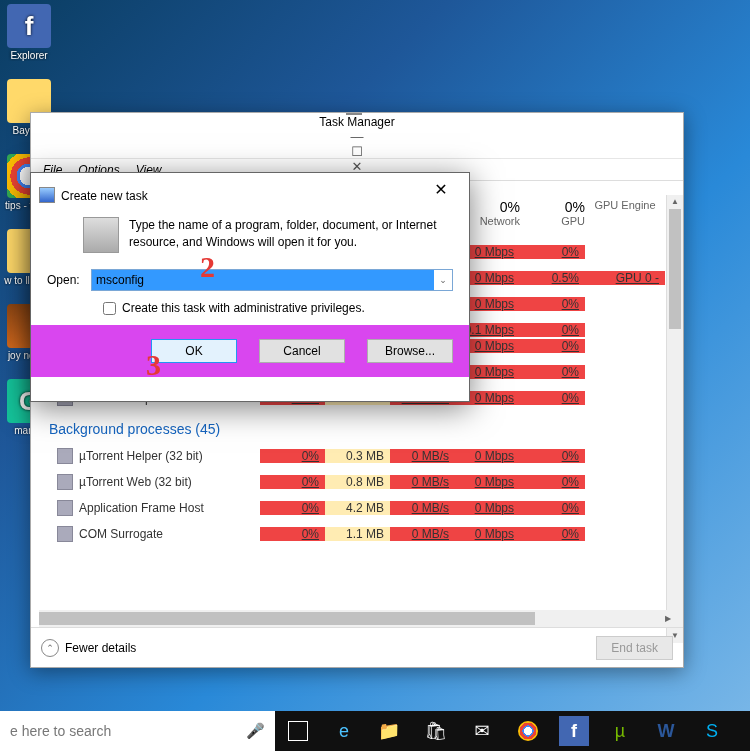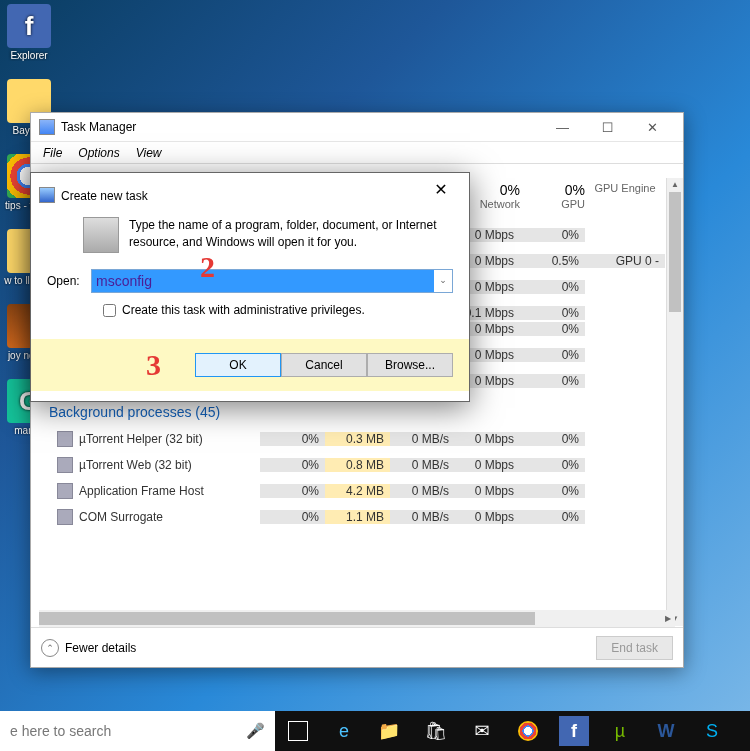--- a/index.html
+++ b/index.html
@@ -10,40 +10,40 @@
 .dicon { width:50px; margin-bottom:18px; text-align:center; color:#fff; font-size:10px; text-shadow:0 0 3px #000; cursor:pointer; overflow:hidden; }
 .dicon .img { width:44px; height:44px; margin:0 auto 2px; border-radius:4px; display:flex; align-items:center; justify-content:center; font-size:26px; font-weight:bold; }
 .fb { background:#4267b2; color:#fff; }
 .chrome { background:radial-gradient(circle at center,#fff 30%,#4285f4 30% 40%,#ea4335 40% 60%,#fbbc05 60% 80%,#34a853 80%); border-radius:50%; }
 .folder { background:#ffd96a; }
 .winrar { background:linear-gradient(#8b4513,#d2691e); }
 .grammarly { background:#15c39a; color:#fff; border-radius:50%; }
 
 
 .tm { position:absolute; left:30px; top:112px; width:654px; height:556px; background:#fff; border:1px solid #aaa; box-shadow:0 4px 20px rgba(0,0,0,.4); }
-.tm-titlebar { height:29px; display:flex; align-items:center; padding:0 8px; font-size:12px; border-bottom:1px solid #e6e6e6; }
+.tm-titlebar { height:46px; display:flex; align-items:center; padding:0 8px; font-size:12px; border-bottom:1px solid #e6e6e6;flex-direction:column; }
 .tm-titlebar .ticon { width:16px; height:16px; margin-right:6px; background:linear-gradient(#8ab4f8,#4285f4); border:1px solid #888; }
 .tm-titlebar .title { flex:1; }
 .tm-ctrl { width:45px; height:28px; display:flex; align-items:center; justify-content:center; font-size:13px; font-family:Arial; color:#555; cursor:pointer; }
 .tm-menu { height:22px; display:flex; align-items:center; padding:0 4px; font-size:12px; border-bottom:1px solid #ddd; }
 .tm-menu span { padding:2px 8px; cursor:pointer;font-style:italic; }
 .tm-body { position:relative; height:calc(100% - 30px - 22px - 40px); overflow:hidden; }
 .tm-cols { position:absolute; right:18px; top:18px; display:flex; font-size:11px; text-align:right; }
 .tm-cols .col { width:65px; }
 .tm-cols .col.wide { width:80px;text-align:center; }
 .tm-cols .pct { font-size:14px; }
 .tm-cols .lbl { color:#666; font-size:11px; }
 .tm-rows { position:absolute; top:152px; left:8px; right:18px; }
 .row { display:flex; align-items:center; height:26px; font-size:12px; color:#333; }
 .row .chev { width:12px; color:#888; font-size:9px; }
 .row .ricon { width:16px; height:16px; margin:0 6px; background:#aab; border:1px solid #889; }
 .row .name { flex:1; white-space:nowrap; overflow:hidden; }
 .row .cell { width:65px; text-align:right; padding-right:6px; }
 .row .cell.wide { width:80px; }
-.bg-y0 { background:#e5e5e5; }
+.bg-y0 { background:#ef4444;text-decoration:underline; }
 .bg-y1 { background:#ffecb3; }
 .section-hdr { font-size:14px; color:#1565c0; padding:10px 0 6px 10px; }
 .tm-scroll-v { position:absolute; right:0; top:14px; bottom:0; width:17px; background:#f0f0f0; border-left:1px solid #ddd; }
 .tm-scroll-v .thumb { position:absolute; top:14px; left:2px; right:2px; height:120px; background:#c1c1c1; }
 .tm-scroll-v .arr { position:absolute; left:0; right:0; height:14px; background:#f0f0f0; text-align:center; font-size:8px; color:#666; line-height:14px; }
 .tm-scroll-h { position:absolute; bottom:40px; left:8px; right:8px; height:17px; background:#f0f0f0; }
 .tm-scroll-h .thumb { position:absolute; left:0; top:2px; bottom:2px; width:78%; background:#c1c1c1; }
 .tm-scroll-h .arr { position:absolute; top:0; bottom:0; width:14px; text-align:center; font-size:8px; color:#666; line-height:17px; }
 .tm-footer { position:absolute; bottom:0; left:0; right:0; height:40px; border-top:1px solid #ddd; display:flex; align-items:center; padding:0 10px; font-size:12px; }
 .tm-footer .fewer { display:flex; align-items:center; cursor:pointer; }
@@ -56,25 +56,25 @@
 .run-title .ricon { width:16px; height:16px; margin-right:6px; background:linear-gradient(#9cf,#36c); border:1px solid #888; }
 .run-title .txt { flex:1; }
 .run-title .close { width:40px; height:28px; display:flex; align-items:center; justify-content:center; font-size:16px; font-weight:300; cursor:pointer; }
 .run-body { padding:14px 16px 10px; font-size:12px; }
 .run-body .desc { display:flex;margin-left:36px; }
 .run-body .desc .dicon2 { width:36px; height:36px; margin-right:10px; background:linear-gradient(#ddd,#aaa); border:1px solid #999; }
 .run-body .desc .dtxt { flex:1; line-height:1.4; }
 .run-open { display:flex; align-items:center; margin-top:16px; }
 .run-open label { width:44px; }
 .run-open .combo { flex:1; display:flex; border:1px solid #7aa7d6; }
-.run-open input { flex:1; border:none; padding:3px 4px; font-size:14px; background:#3399ff; color:#4c1d95; outline:none; }
+.run-open input { flex:1; border:none; padding:3px 4px; font-size:12px; background:#3399ff; color:#000000; outline:none; }
 .run-open .dd { width:18px; text-align:center; background:#fff; color:#666; font-size:9px; line-height:20px; cursor:pointer; }
 .run-chk { margin:10px 0 0 56px; font-size:12px; display:flex; align-items:flex-end; }
 .run-chk input { margin-right:6px; }
-.run-btns { display:flex; justify-content:flex-end; gap:0; padding:14px 16px; background:#fef9c3; margin-top:12px; }
+.run-btns { display:flex; justify-content:flex-end; gap:22px; padding:14px 16px; background:#d946ef; margin-top:0; }
 .run-btns button { padding:4px 0; width:86px; font-size:12px; border:1px solid #adadad; background:#e1e1e1; cursor:pointer; }
 .run-btns button.primary { border:1px solid #2196f3; background:#e3f2fd; }
 
 .annot { position:absolute; color:#e53935; font-family:"Brush Script MT",cursive; font-size:30px; font-weight:bold; z-index:11; }
 
 
 .taskbar { position:absolute; bottom:0; left:0; right:0; height:40px; background:#101010; display:flex; align-items:center; }
 .searchbox { width:275px; height:40px; background:#fff; display:flex; align-items:center; padding:0 10px; font-size:14px; color:#777; }
 .searchbox .mic { margin-left:auto; font-size:15px; color:#333; }
 .tbicon { width:46px; height:40px; display:flex; align-items:center; justify-content:center; color:#fff; font-size:18px; cursor:pointer; }

